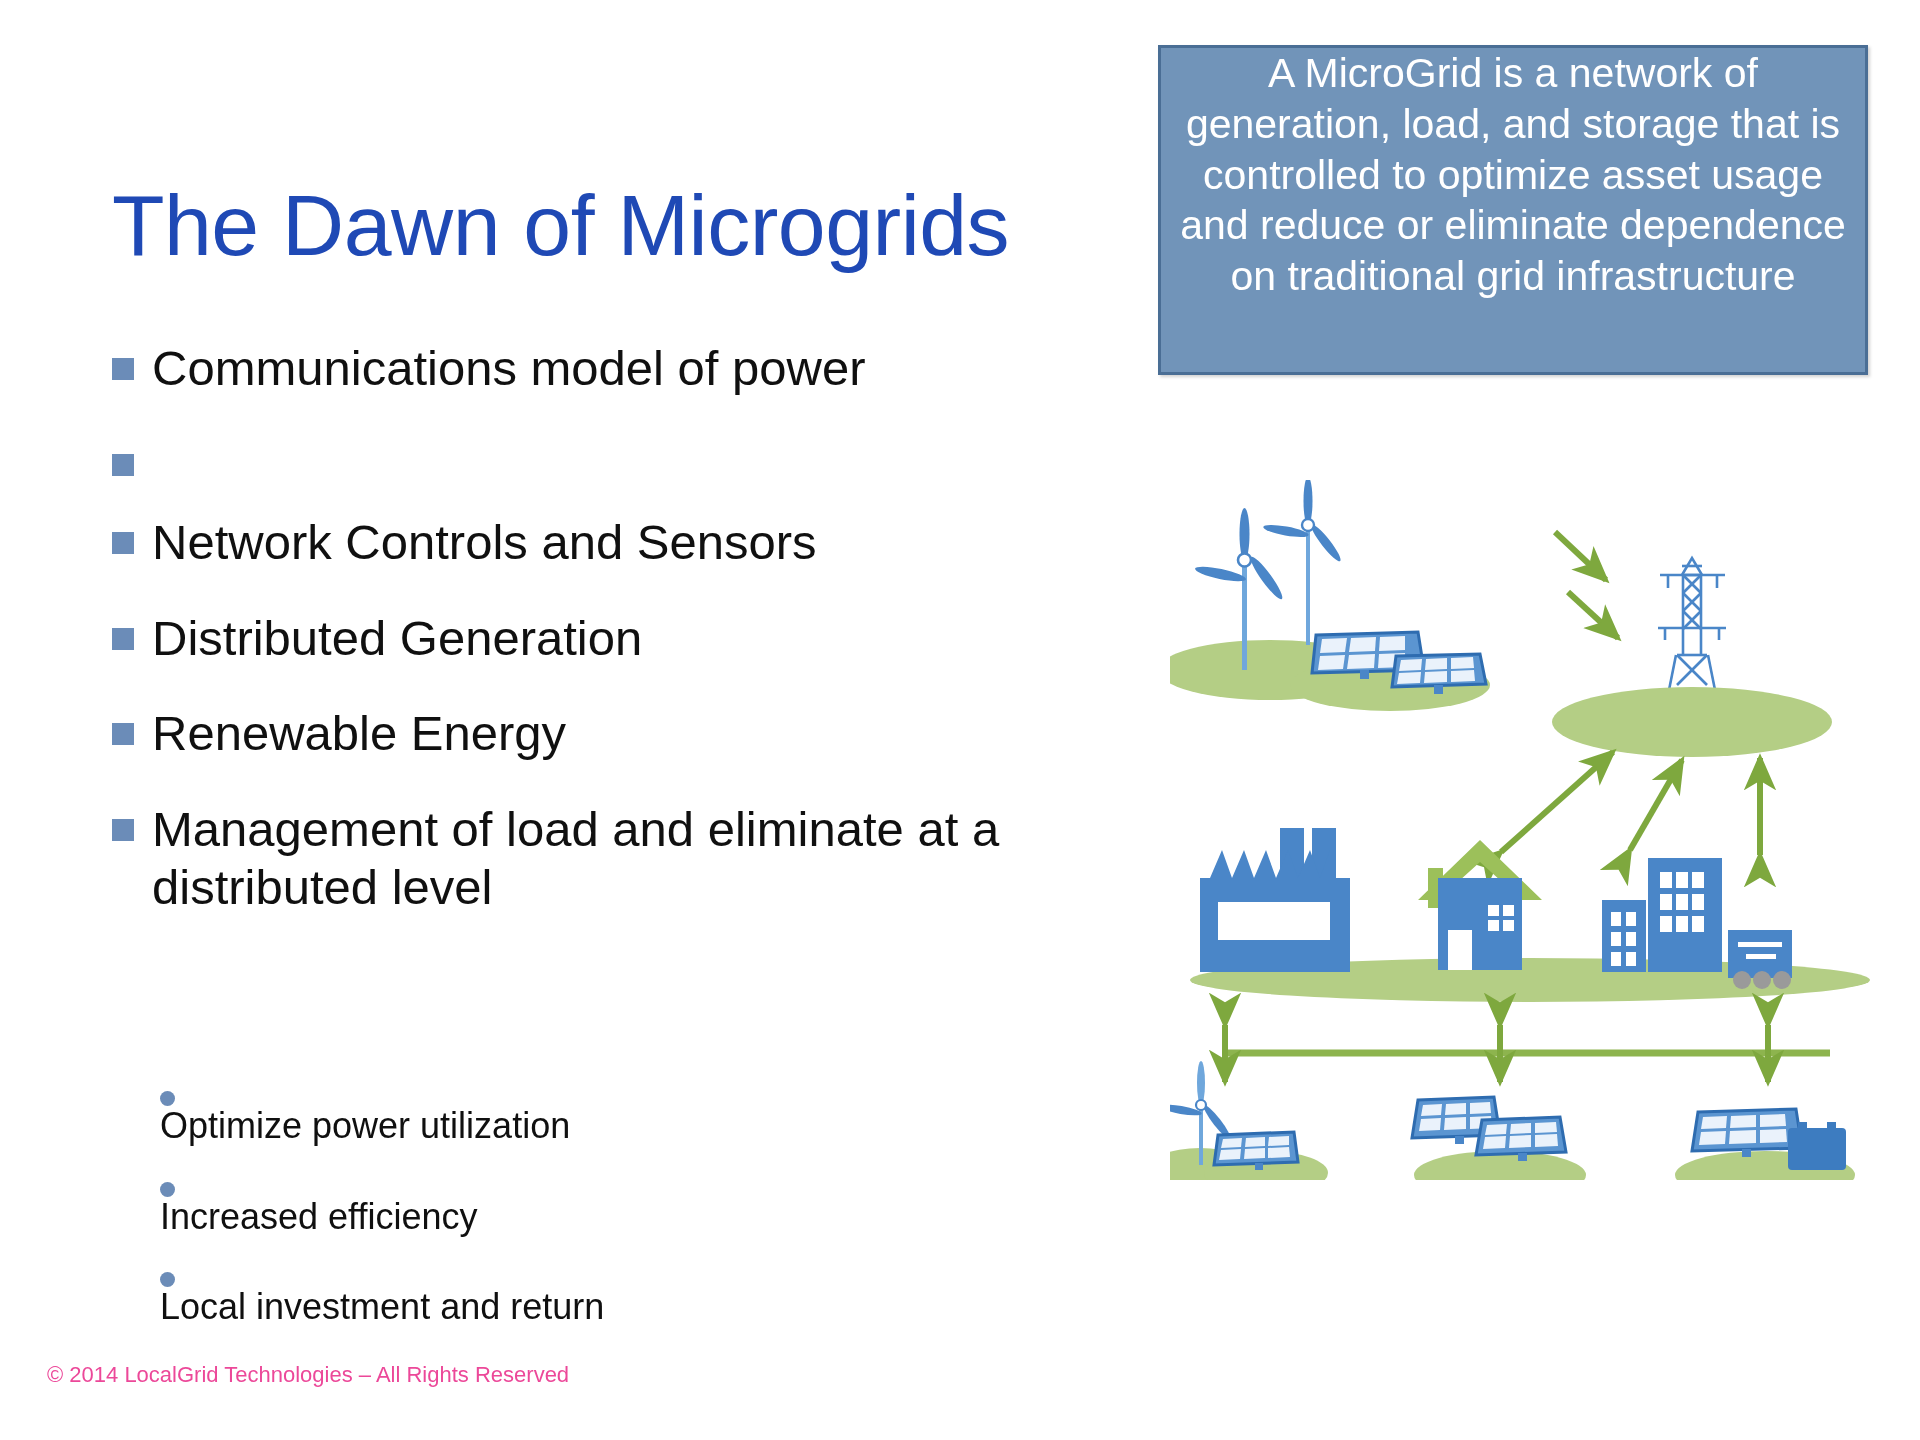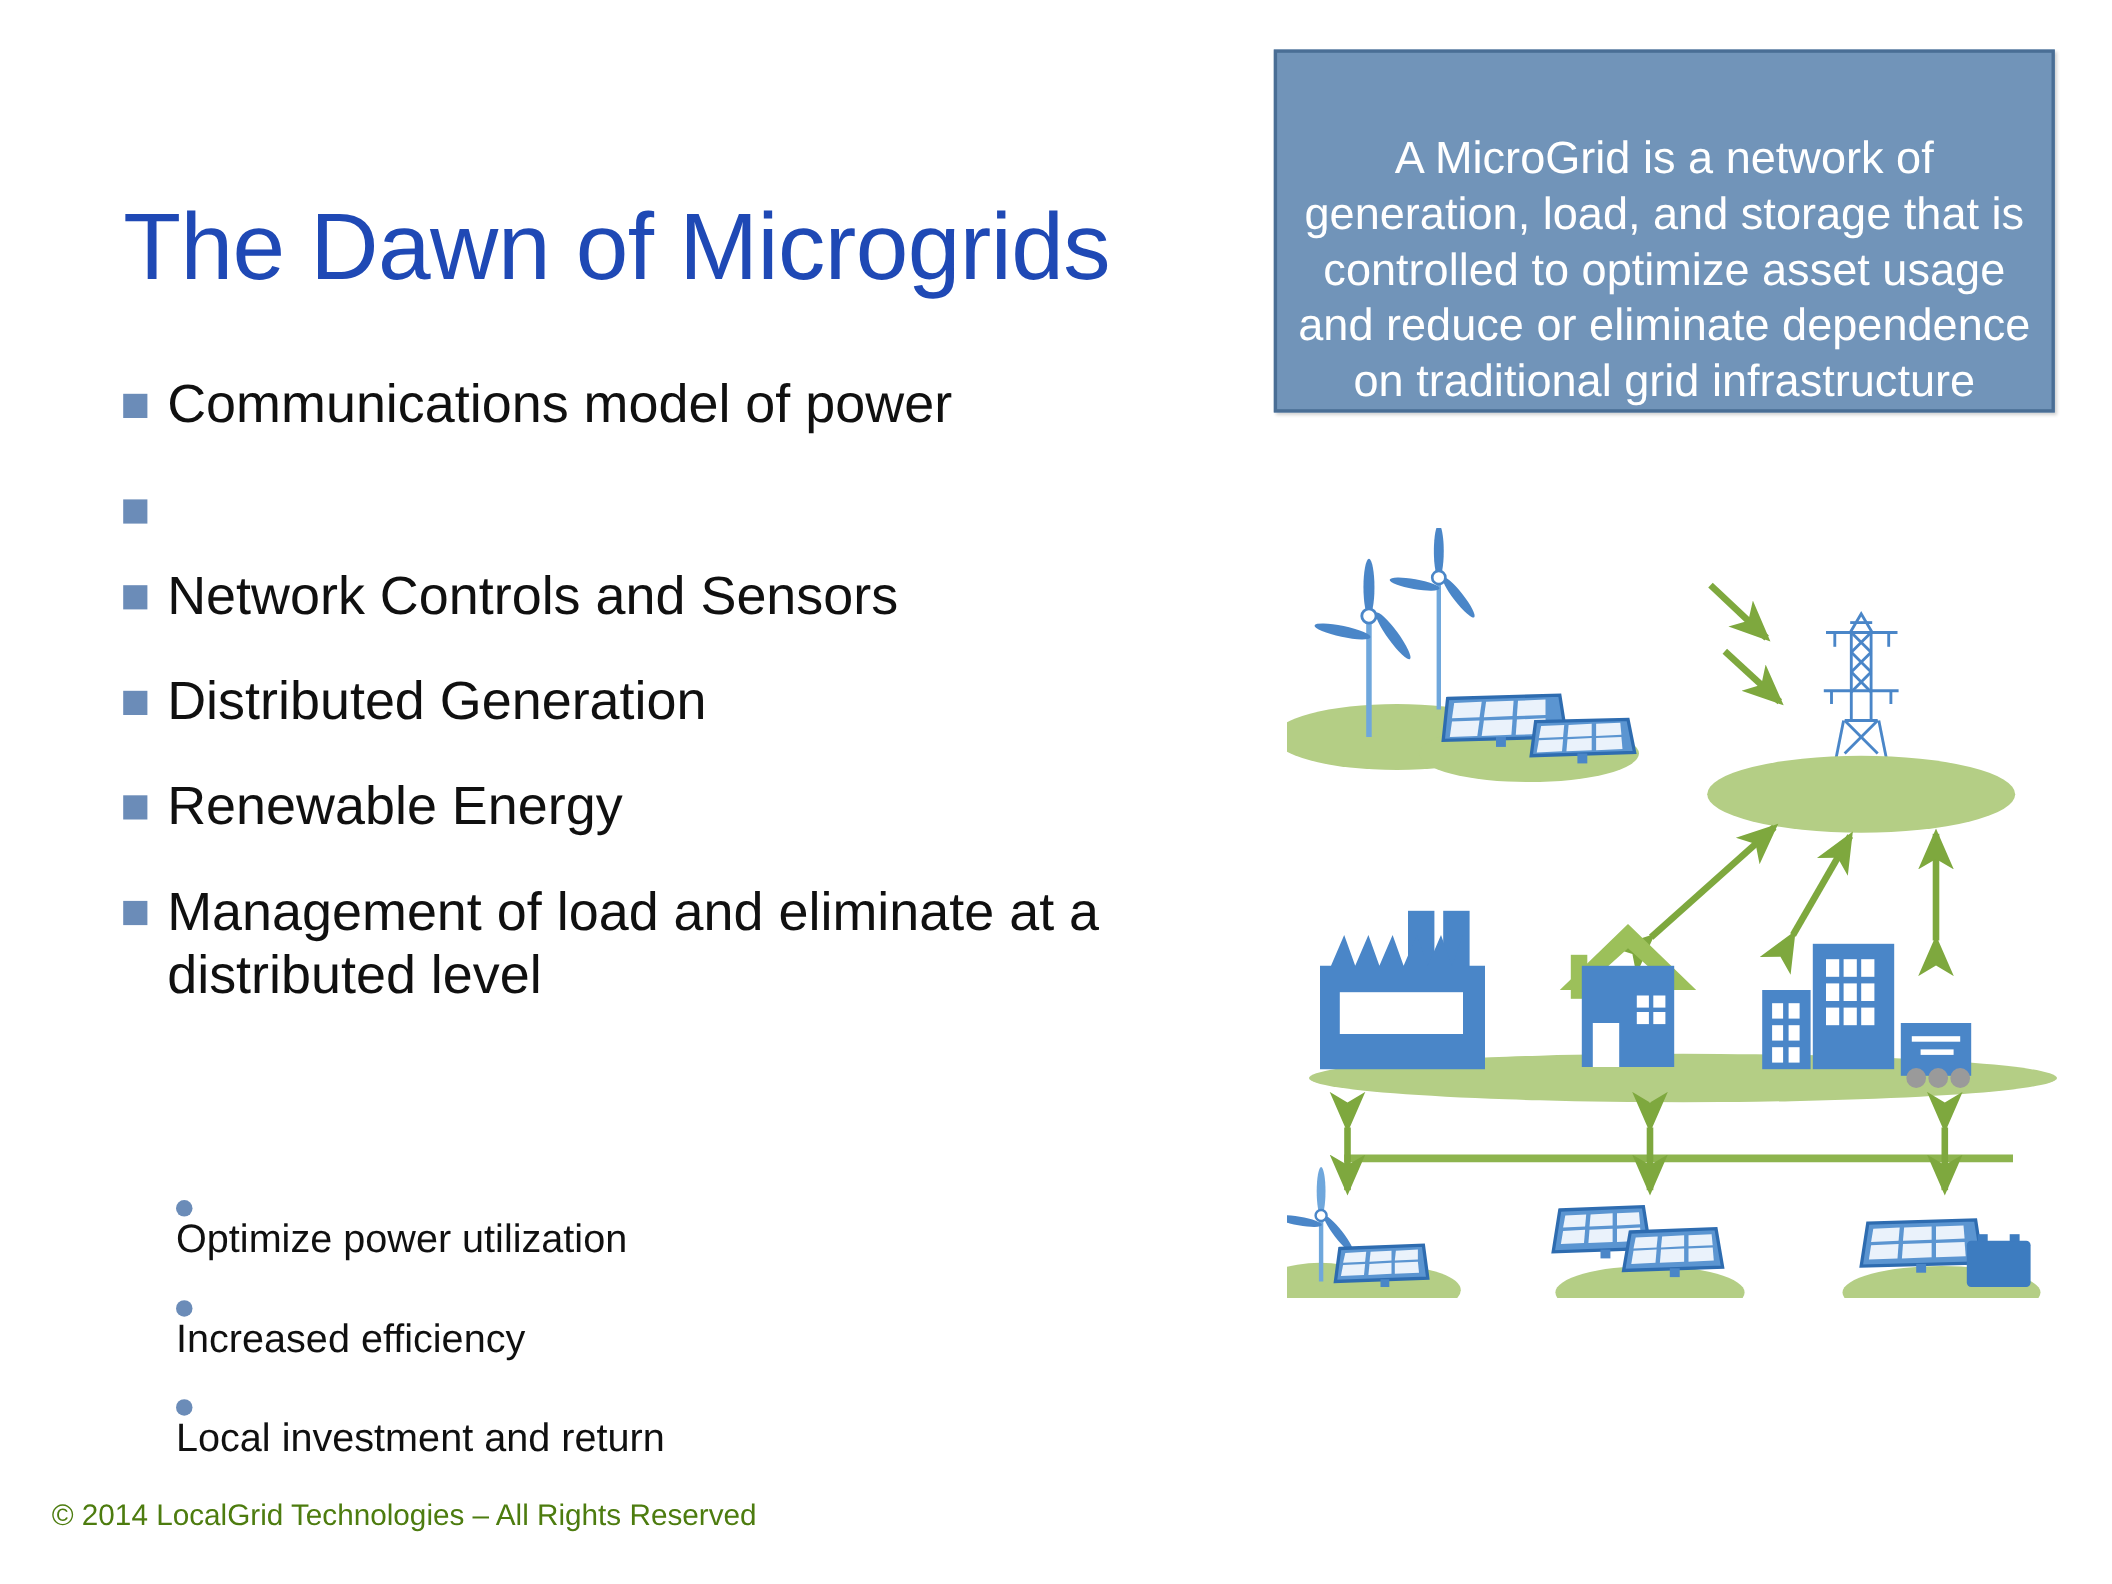--- a/index.html
+++ b/index.html
@@ -81,36 +81,36 @@
     font-size: 36px;
     line-height: 1.1;
     color: #101010;
   }
 
   
   #footer-copyright {
     position: absolute;
     left: 47px;
     top: 1362px;
-    font-size: 27px;
-    color: #4d7c0f;
+    font-size: 22px;
+    color: #ec4899;
   }
 
   
   #definition-box {
     position: absolute;
     left: 1158px;
     top: 45px;
     width: 710px;
     height: 330px;
     background: #7194B9;
     border: 3px solid #4A6E95;
     box-sizing: border-box;
     display: flex;
-    align-items: flex-end;
+    align-items: flex-start;
     justify-content: center;
     box-shadow: 2px 2px 3px rgba(0,0,0,0.18);
   }
   #definition-text {
     color: #ffffff;
     font-size: 41px;
     line-height: 1.24;
     text-align: center;
     padding: 0 16px;
   }

